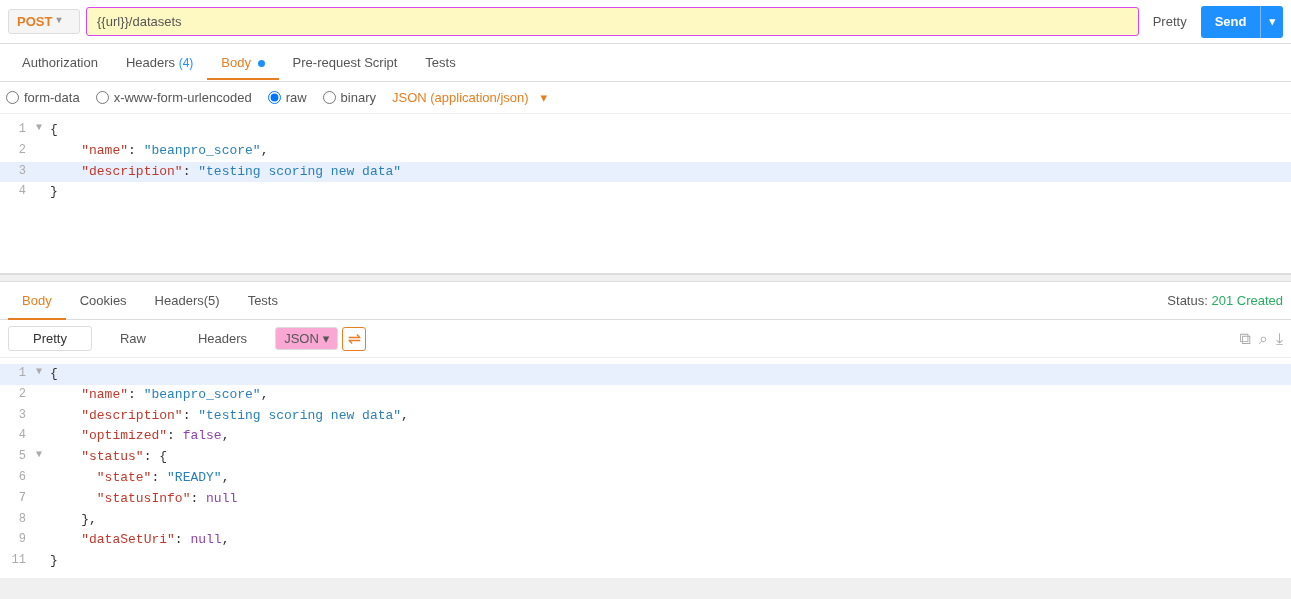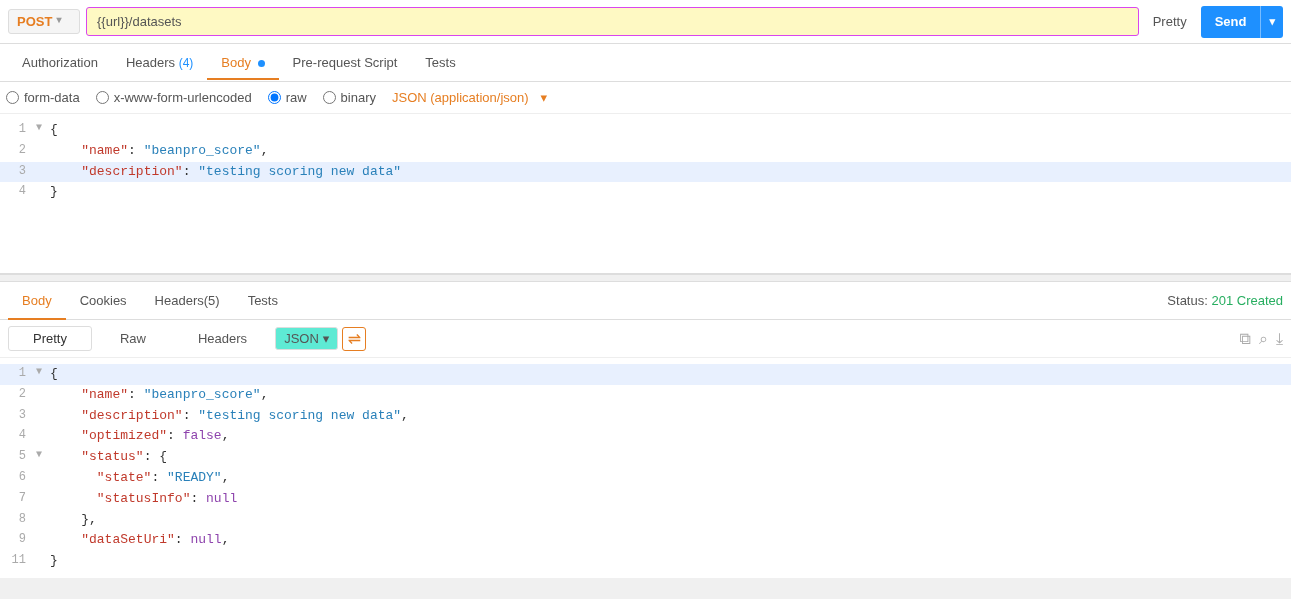--- a/index.html
+++ b/index.html
@@ -242,21 +242,21 @@
     .resp-format-select {
       display: flex;
       align-items: center;
       border: 1px solid #ddd;
       border-radius: 3px;
       padding: 3px 8px;
       font-size: 13px;
       cursor: pointer;
       color: #555;
       gap: 4px;
-      background: #5eead4;
+      background: #f9a8d4;
     }
     .wrap-icon {
       width: 24px;
       height: 24px;
       display: flex;
       align-items: center;
       justify-content: center;
       cursor: pointer;
       color: #e67e22;
       font-size: 16px;

